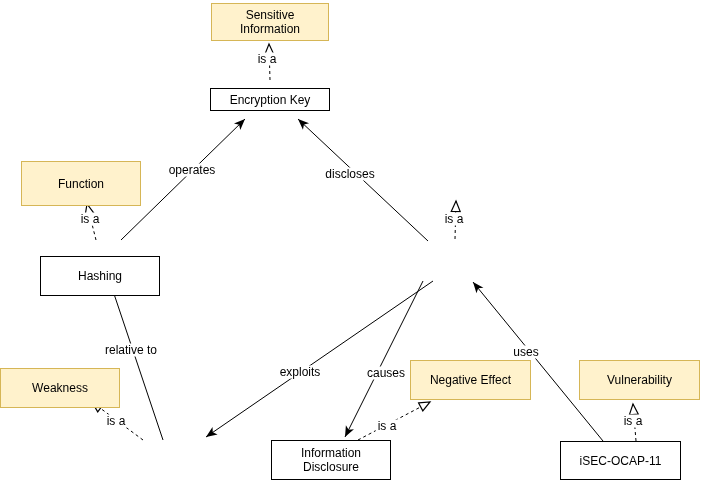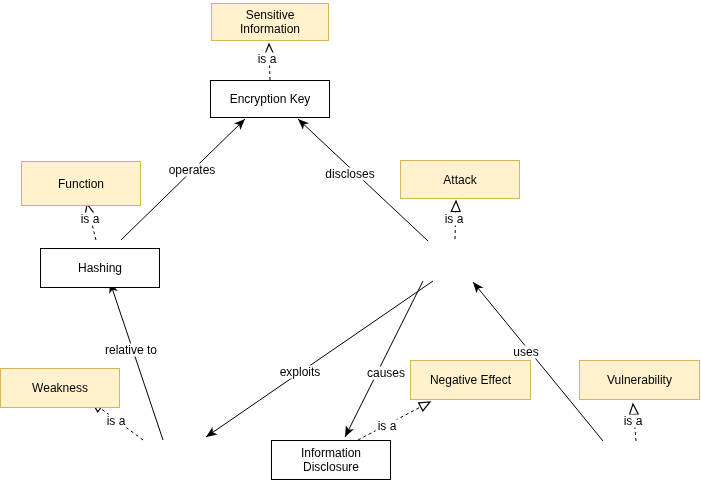--- a/index.html
+++ b/index.html
@@ -71,43 +71,43 @@
     <line class="edge dashed" x1="96" y1="240" x2="87" y2="204" marker-end="url(#triangle)"></line>
     <line class="edge dashed" x1="455" y1="239" x2="456" y2="201" marker-end="url(#triangle)"></line>
     <line class="edge dashed" x1="143" y1="440" x2="92" y2="402" marker-end="url(#triangle)"></line>
     <line class="edge dashed" x1="358" y1="440" x2="430" y2="402" marker-end="url(#triangle)"></line>
     <line class="edge dashed" x1="636" y1="441" x2="633" y2="404" marker-end="url(#triangle)"></line>
   </svg>
 
   <div class="node concept" style="left:211px;top:3px;width:118px;height:38px">
     <span>Sensitive Information</span>
   </div>
-  <div class="node instance" style="left:210px;top:80px;width:120px;height:38px">
+  <div class="node instance" style="left:210px;top:88px;width:120px;height:23px">
     <span>Encryption Key</span>
   </div>
   <div class="node concept" style="left:21px;top:161px;width:120px;height:45px">
     <span>Function</span>
   </div>
-  <div class="node instance" style="left:40px;top:248px;width:120px;height:40px">
+  <div class="node instance" style="left:40px;top:256px;width:120px;height:40px">
     <span>Hashing</span>
-  </div>
-  <div class="node concept" style="left:400px;top:160px;width:120px;height:39px">
-    <span>Attack</span>
   </div>
   <div class="node concept" style="left:0px;top:368px;width:120px;height:40px">
     <span>Weakness</span>
   </div>
   <div class="node concept" style="left:579px;top:360px;width:121px;height:40px">
     <span>Vulnerability</span>
   </div>
   <div class="node concept" style="left:410px;top:360px;width:121px;height:40px">
     <span>Negative Effect</span>
   </div>
   <div class="node instance" style="left:271px;top:440px;width:120px;height:40px">
     <span>Information Disclosure</span>
+  </div>
+  <div class="node instance" style="left:560px;top:441px;width:121px;height:39px">
+    <span>iSEC-OCAP-11</span>
   </div>
 
   <div class="edge-label" style="left:192px;top:170px">operates</div>
   <div class="edge-label" style="left:350px;top:174px">discloses</div>
   <div class="edge-label" style="left:131px;top:350px">relative to</div>
   <div class="edge-label" style="left:300px;top:372px">exploits</div>
   <div class="edge-label" style="left:386px;top:373px">causes</div>
   <div class="edge-label" style="left:526px;top:352px">uses</div>
 
   <div class="edge-label" style="left:267px;top:59px">is a</div>

